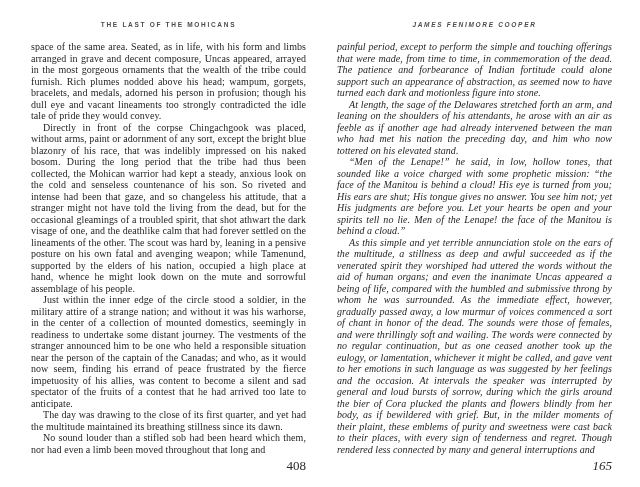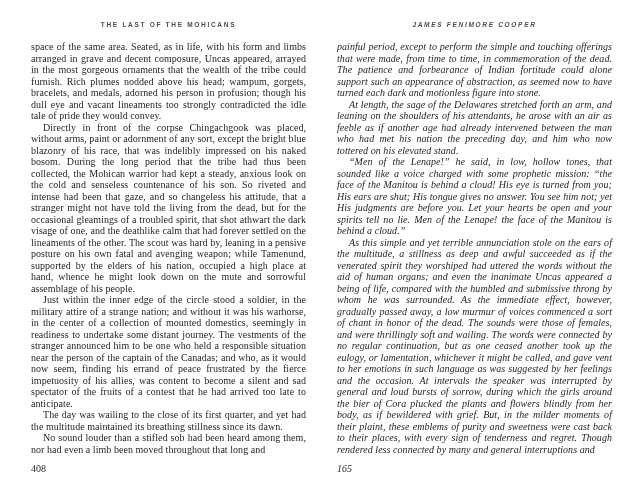--- a/index.html
+++ b/index.html
@@ -50,38 +50,38 @@
     line-height: 11.5px;
     text-align: justify;
     letter-spacing: 0.05px;
   }
   .para.indent { text-indent: 12px; }
   .folio {
     position: absolute;
     bottom: 13px;
     left: 0;
     width: 100%;
-    text-align: left;
-    font-size: 10px;
+    text-align: right;
+    font-size: 13px;
     color: #2a2a2a;
   }
 </style>
 </head>
 <body>
 
 <div class="spread">
 
   <section class="page left">
     <div class="running-head">THE LAST OF THE MOHICANS</div>
     <div class="page-body">
         <p class="para">space of the same area. Seated, as in life, with his form and limbs arranged in grave and decent composure, Uncas appeared, arrayed in the most gorgeous ornaments that the wealth of the tribe could furnish. Rich plumes nodded above his head; wampum, gorgets, bracelets, and medals, adorned his person in profusion; though his dull eye and vacant lineaments too strongly contradicted the idle tale of pride they would convey.</p>
         <p class="para indent">Directly in front of the corpse Chingachgook was placed, without arms, paint or adornment of any sort, except the bright blue blazonry of his race, that was indelibly impressed on his naked bosom. During the long period that the tribe had thus been collected, the Mohican warrior had kept a steady, anxious look on the cold and senseless countenance of his son. So riveted and intense had been that gaze, and so changeless his attitude, that a stranger might not have told the living from the dead, but for the occasional gleamings of a troubled spirit, that shot athwart the dark visage of one, and the deathlike calm that had forever settled on the lineaments of the other. The scout was hard by, leaning in a pensive posture on his own fatal and avenging weapon; while Tamenund, supported by the elders of his nation, occupied a high place at hand, whence he might look down on the mute and sorrowful assemblage of his people.</p>
         <p class="para indent">Just within the inner edge of the circle stood a soldier, in the military attire of a strange nation; and without it was his warhorse, in the center of a collection of mounted domestics, seemingly in readiness to undertake some distant journey. The vestments of the stranger announced him to be one who held a responsible situation near the person of the captain of the Canadas; and who, as it would now seem, finding his errand of peace frustrated by the fierce impetuosity of his allies, was content to become a silent and sad spectator of the fruits of a contest that he had arrived too late to anticipate.</p>
-        <p class="para indent">The day was wailing to the close of its first quarter, and yet had the multitude maintained its breathing stillness since its dawn.</p>
-        <p class="para indent">No sound louder than a stifled sob had been heard among them, nor had even a limb been moved throughout that long and</p>
+        <p class="para indent">The day was drawing to the close of its first quarter, and yet had the multitude maintained its breathing stillness since its dawn.</p>
+        <p class="para indent">No sound louder than a stifled sob had been heard which them, nor had even a limb been moved throughout that long and</p>
       </div>
     <div class="folio">408</div>
   </section>
 
   <section class="page right">
     <div class="running-head">JAMES FENIMORE COOPER</div>
     <div class="page-body">
         <p class="para">painful period, except to perform the simple and touching offerings that were made, from time to time, in commemoration of the dead. The patience and forbearance of Indian fortitude could alone support such an appearance of abstraction, as seemed now to have turned each dark and motionless figure into stone.</p>
         <p class="para indent">At length, the sage of the Delawares stretched forth an arm, and leaning on the shoulders of his attendants, he arose with an air as feeble as if another age had already intervened between the man who had met his nation the preceding day, and him who now tottered on his elevated stand.</p>
         <p class="para indent">“Men of the Lenape!” he said, in low, hollow tones, that sounded like a voice charged with some prophetic mission: “the face of the Manitou is behind a cloud! His eye is turned from you; His ears are shut; His tongue gives no answer. You see him not; yet His judgments are before you. Let your hearts be open and your spirits tell no lie. Men of the Lenape! the face of the Manitou is behind a cloud.”</p>

